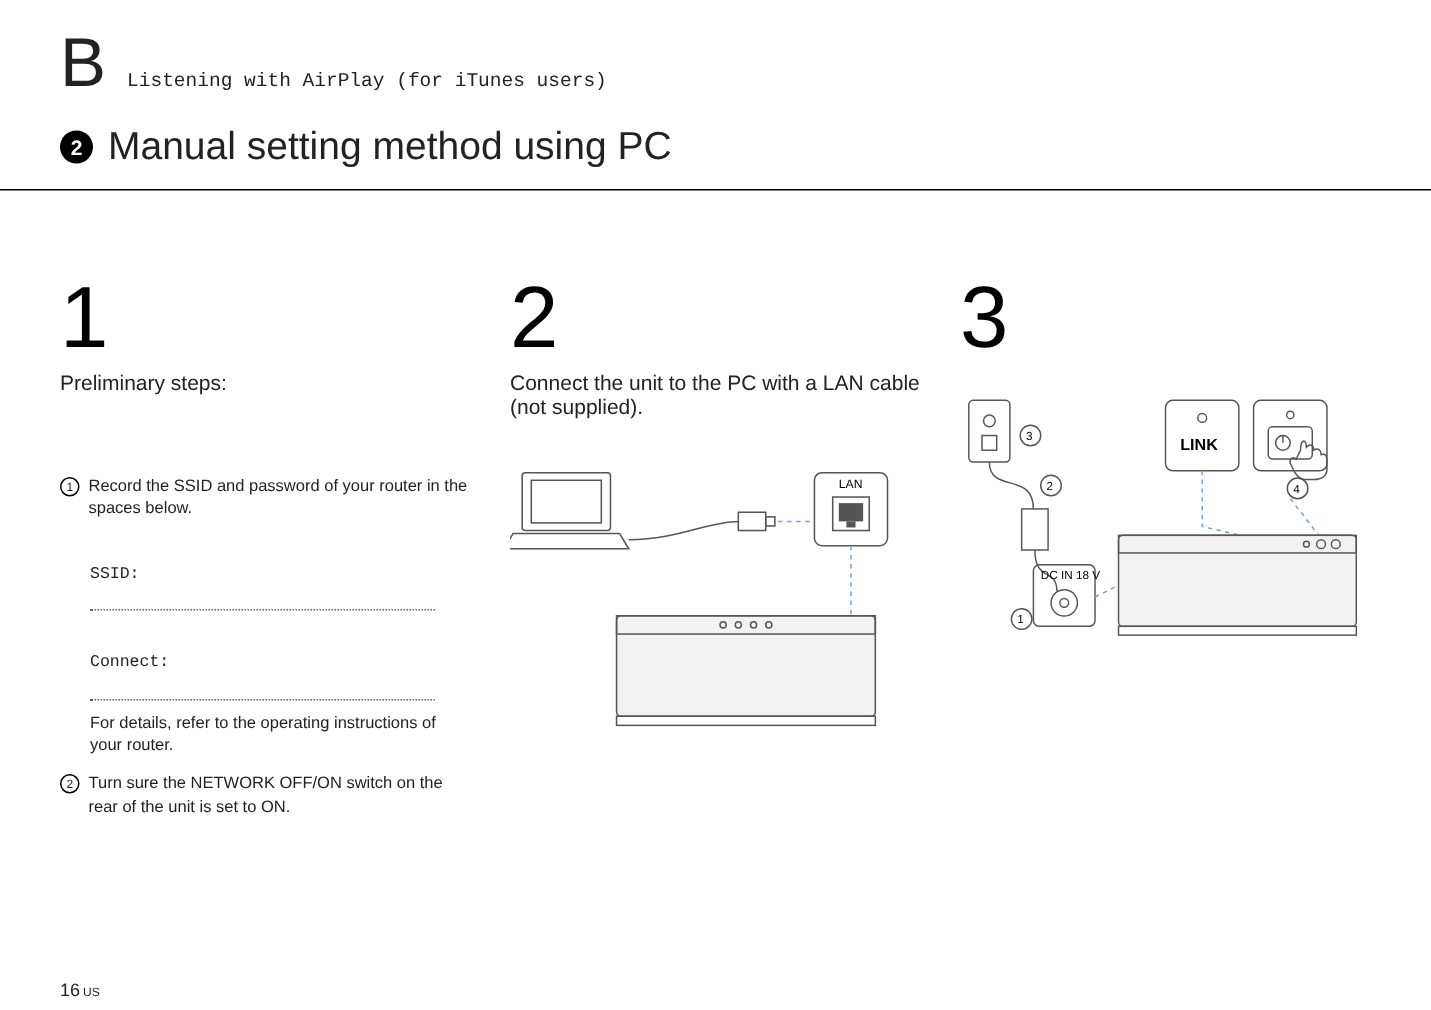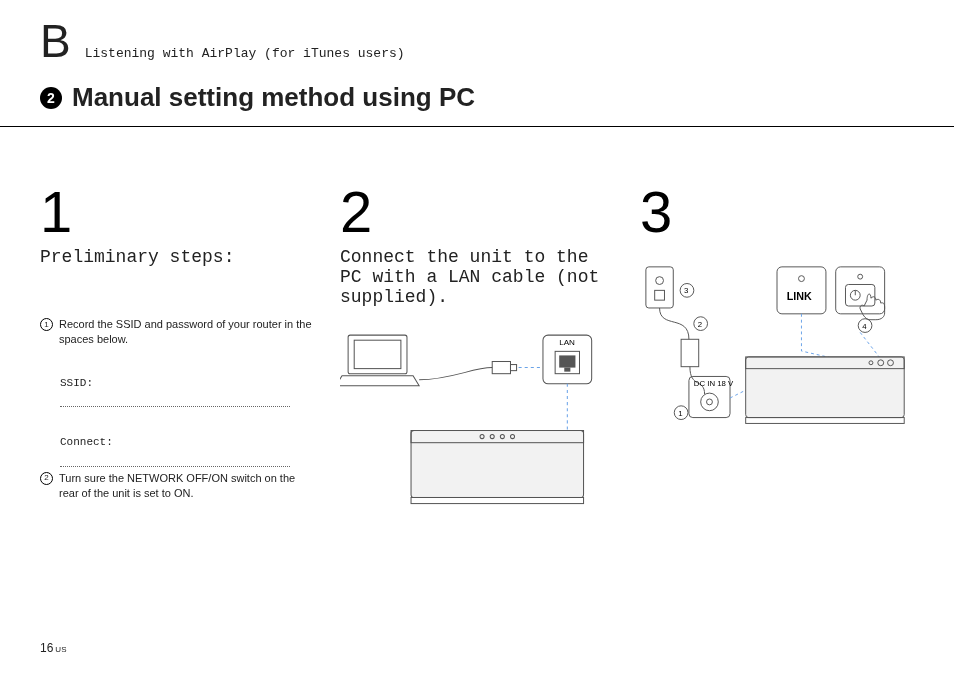--- a/index.html
+++ b/index.html
@@ -3,35 +3,35 @@
 <meta charset="utf-8">
 <style>
   * { box-sizing: border-box; margin: 0; padding: 0; }
   html, body { width: 954px; height: 673px; background: #fff; font-family: "Helvetica Neue", Arial, sans-serif; color: #222; }
   .page { position: relative; width: 954px; height: 673px; padding: 18px 40px 0 40px; }
   .header { display: flex; align-items: baseline; gap: 14px; }
   .section-letter { font-size: 46px; font-weight: 300; line-height: 1; }
   .section-subtitle { font-size: 13px; font-weight: 400; font-family: Liberation Mono, monospace; }
   .subheader { display: flex; align-items: center; gap: 10px; margin-top: 18px; }
   .circled-num { width: 22px; height: 22px; border-radius: 50%; background: #000; color: #fff; font-size: 14px; font-weight: 600; display: flex; align-items: center; justify-content: center; }
-  .subheader-title { font-size: 26px; font-weight: 700; }
+  .subheader-title { font-size: 26px; font-weight: 400; }
   .hr { position: absolute; left: 0; right: 0; top: 126px; height: 1px; background: #000; }
   .cols { display: flex; gap: 26px; margin-top: 70px; }
   .col { flex: 1 1 0; }
   .bignum { font-size: 58px; font-weight: 200; color: #000; line-height: 1; }
-  .step-title { font-size: 18px; margin-top: 6px; min-height: 40px; font-family: Liberation Mono, monospace; }
+  .step-title { font-size: 14px; margin-top: 6px; min-height: 40px; }
   .step-body { font-size: 11px; margin-top: 30px; line-height: 1.4; }
   .sub-ol { display: flex; align-items: flex-start; gap: 6px; margin-bottom: 6px; }
   .mini-circ { flex: 0 0 auto; width: 13px; height: 13px; border: 1px solid #000; border-radius: 50%; font-size: 8px; display: flex; align-items: center; justify-content: center; margin-top: 1px; }
   .field-lbl { margin: 28px 0 4px 20px; font-family: Liberation Mono, monospace; }
   .dotted { margin: 6px 0 4px 20px; border-bottom: 1px dotted #666; height: 10px; width: 230px; }
   .details { margin: 8px 0 10px 20px; }
   .illus { margin-top: 20px; }
   .note { font-size: 11px; margin-top: 12px; line-height: 1.4; }
-  .footer { position: absolute; left: 40px; bottom: 18px; font-size: 12px; }
+  .footer { position: absolute; left: 40px; bottom: 6px; font-size: 12px; }
   .footer-sup { font-size: 8px; margin-left: 2px; }
   
   .svgbox { width: 100%; }
   .speaker { fill: #f2f2f2; stroke: #555; stroke-width: 1; }
   .thin { fill: none; stroke: #555; stroke-width: 1; }
   .dash { fill: none; stroke: #6aa3e8; stroke-width: 1; stroke-dasharray: 3 3; }
   .lbltext { font-size: 8px; font-family: Arial, sans-serif; fill: #000; }
 </style>
 </head>
 <body>
@@ -58,20 +58,21 @@
 
       <div class="step-body">
         <div class="sub-ol">
           <div class="mini-circ">1</div>
           <div>Record the SSID and password of your router in the spaces below.</div>
         </div>
         <div class="field-lbl">SSID:</div>
         <div class="dotted"></div>
         <div class="field-lbl">Connect:</div>
         <div class="dotted"></div>
+        <div class="details">For details, refer to the operating instructions of your router.</div>
         <div class="sub-ol">
           <div class="mini-circ">2</div>
           <div>Turn sure the NETWORK OFF/ON switch on the rear of the unit is set to ON.</div>
         </div>
       </div>
     </div>
 
     <div class="col">
       <div class="bignum">2</div>
       <div class="step-title">Connect the unit to the PC with a LAN cable (not supplied).</div>

